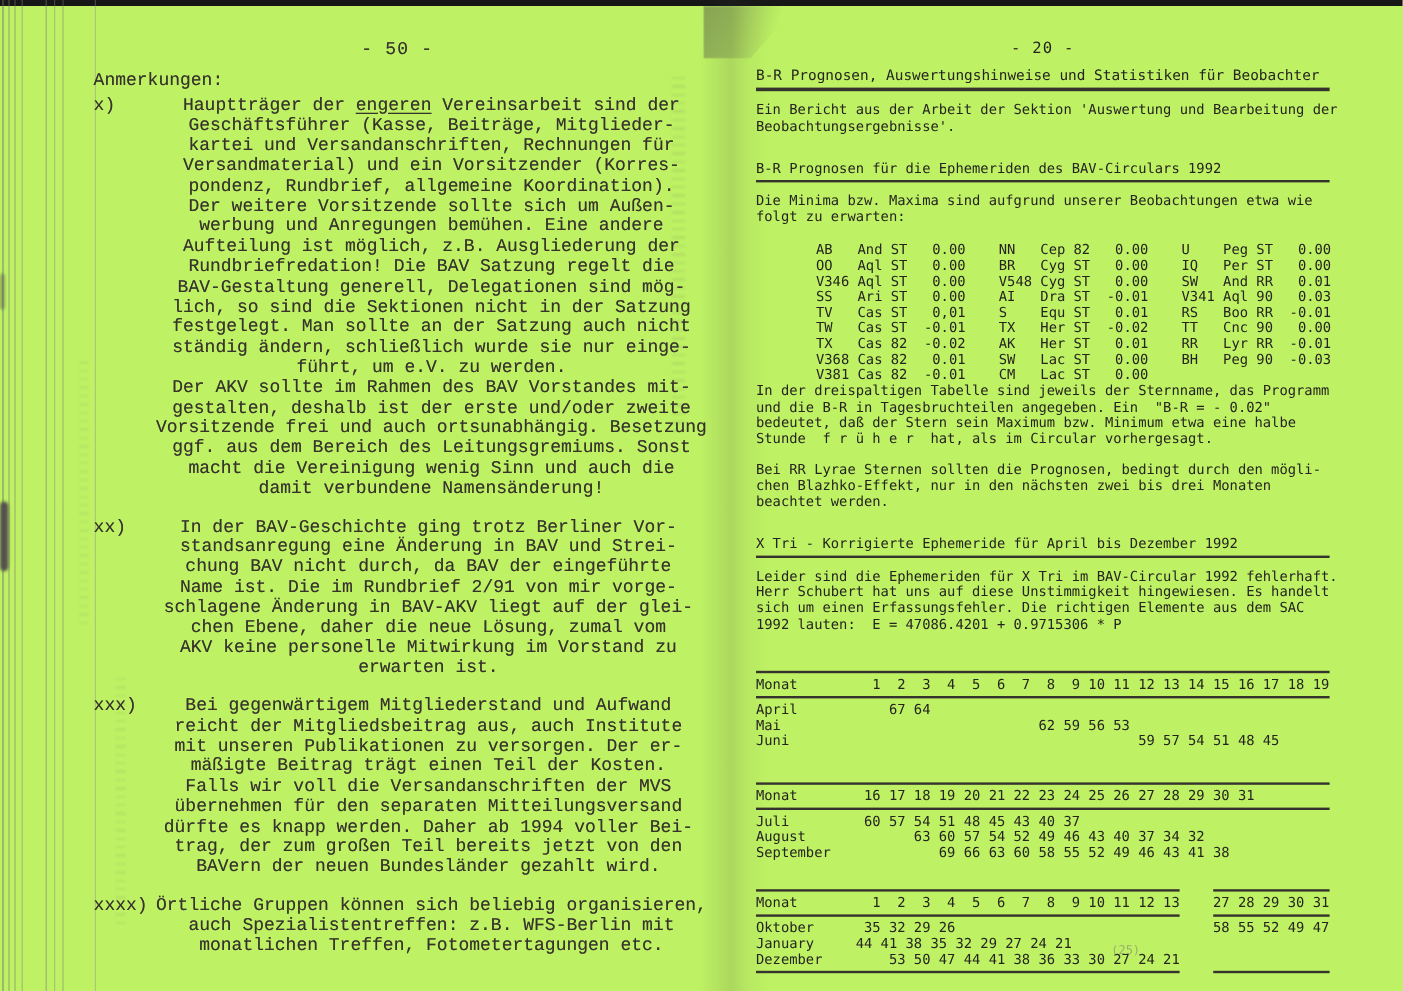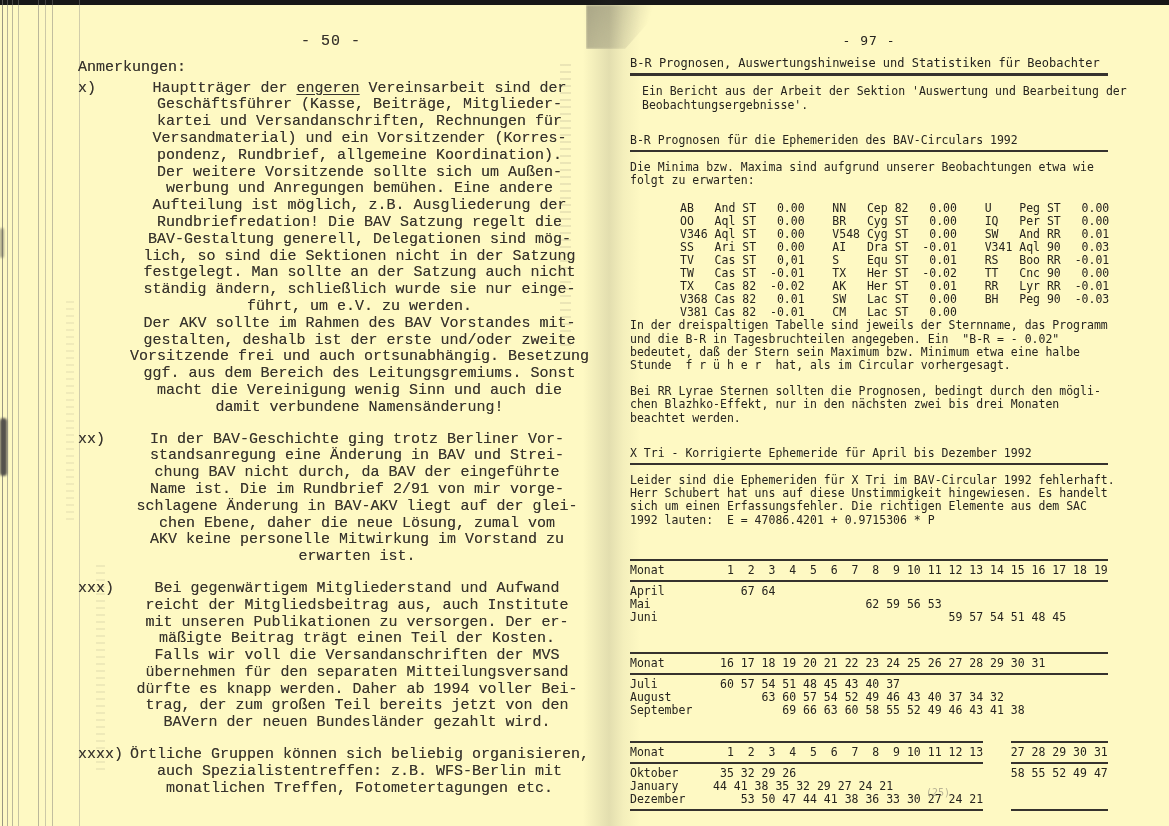--- a/index.html
+++ b/index.html
@@ -1,19 +1,19 @@
 <!DOCTYPE html>
 <html><head>
 <meta charset="utf-8">
 <style>
   html,body{margin:0;padding:0;background:#d8d6d2;}
   .scan{
     position:relative;width:1169px;height:826px;overflow:hidden;
     background:linear-gradient(90deg,#ececе8 0,#f1f0ec 4%,#f4f3ef 40%,#e9e7e2 50.5%,#f6f5f1 56%,#f5f4f0 96%,#f1f0ec 100%);
-    background-color:#fef9c3;
+    background-color:#bef264;
     font-synthesis:none;
   }
   .top-edge{position:absolute;left:0;top:0;width:100%;height:5px;background:#171717;}
   .page-edge-lines{position:absolute;left:0;top:0;bottom:0;width:90px;
     background-image:
       linear-gradient(90deg,rgba(110,108,104,.7),rgba(110,108,104,.7)),
       linear-gradient(90deg,rgba(120,118,114,.55),rgba(120,118,114,.55)),
       linear-gradient(90deg,rgba(120,118,114,.5),rgba(120,118,114,.5)),
       linear-gradient(90deg,rgba(130,128,124,.45),rgba(130,128,124,.45)),
       linear-gradient(90deg,rgba(120,118,114,.5),rgba(120,118,114,.5)),
@@ -51,21 +51,21 @@
 
   
   .page-51{position:absolute;left:630px;top:34px;width:478px;
     font-family:"DejaVu Sans Mono",monospace;font-size:11.5px;line-height:13.2px;
     color:#26241f;}
   .page-51 .pageno{text-align:center;font-size:13px;margin-bottom:10px;letter-spacing:1px;}
   .h-main{font-size:12px;font-weight:normal;margin:0 0 3px 0;}
   .rule{height:2px;background:#36332e;margin:0;}
   .r-thick{height:3px;}
   .lines{margin:0;font:inherit;line-height:inherit;white-space:pre;}
-  .mt-intro{margin-top:9px;margin-left:12px;}
+  .mt-intro{margin-top:9px;}
   .h-sec{font-size:11.5px;font-weight:normal;margin:22px 0 3px 0;}
   .mt-lead{margin-top:9px;}
   .star{margin-top:15px;padding-left:50px;line-height:13px;}
   .mt-para{margin-top:13px;}
   .eph{margin-top:32px;}
   .eph .lines{padding:2px 0 2px 0;line-height:13px;}
   .eph-block .rule{margin:1px 0;}
   .mtb2{margin-top:26px;}
   .mtb3{margin-top:22px;}
   .rule-split{height:2px;line-height:0;margin:1px 0;white-space:nowrap;}
@@ -150,21 +150,21 @@
       <div class="marker">xxxx)</div>
       <div class="nbody">
         <pre class="tlines">Örtliche Gruppen können sich beliebig organisieren,
 auch Spezialistentreffen: z.B. WFS-Berlin mit
 monatlichen Treffen, Fotometertagungen etc.</pre>
       </div>
     </div>
   </section>
 
   <section class="page-51">
-    <div class="pageno">- 97 -</div>
+    <div class="pageno">- 20 -</div>
 
     <h1 class="h-main">B-R Prognosen, Auswertungshinweise und Statistiken für Beobachter</h1>
     <div class="rule r-thick"></div>
 
     <pre class="lines mt-intro">Ein Bericht aus der Arbeit der Sektion 'Auswertung und Bearbeitung der
 Beobachtungsergebnisse'.</pre>
 
     <h2 class="h-sec">B-R Prognosen für die Ephemeriden des BAV-Circulars 1992</h2>
     <div class="rule"></div>
     <pre class="lines mt-lead">Die Minima bzw. Maxima sind aufgrund unserer Beobachtungen etwa wie

